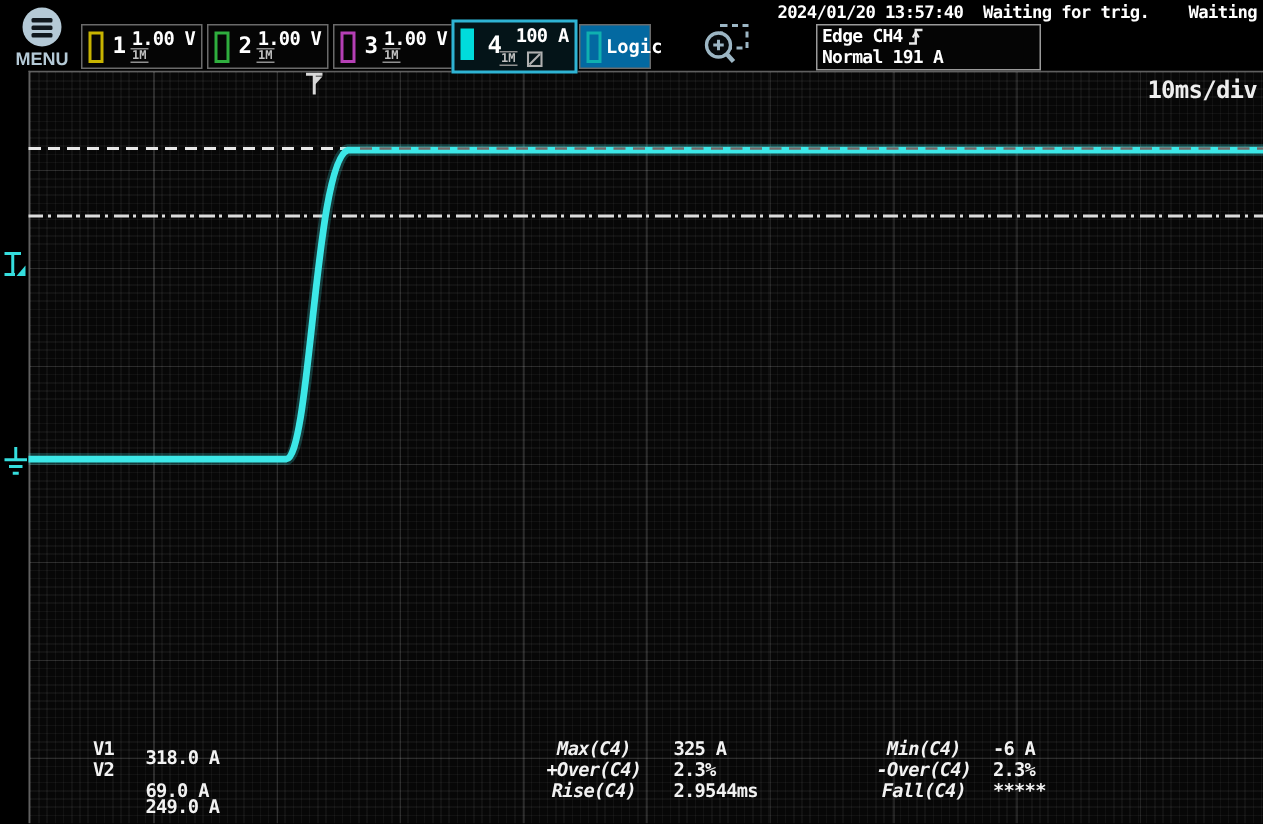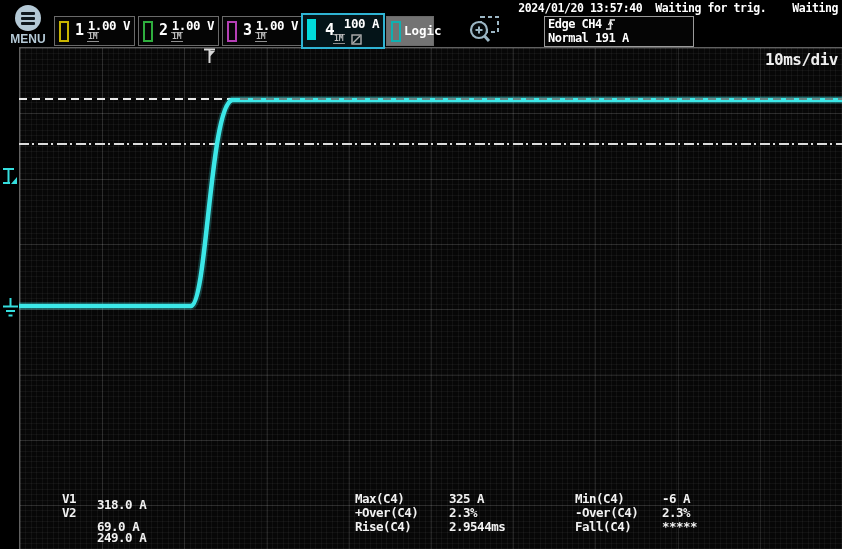--- a/index.html
+++ b/index.html
@@ -23,21 +23,21 @@
   .ch2 .chbar{border:2px solid #2fae3e;}
   .ch3 .chbar{border:2px solid #b53fb5;}
   .ch4 .chbar{left:4px;top:4px;width:9px;height:21px;background:#00dcdc;border:none;}
   .chnum{position:absolute;left:20px;top:4px;font-size:15px;color:#fff;}
   .ch4 .chnum{left:22px;top:5px;font-size:16px;}
   .chval{position:absolute;right:4px;top:1px;font-size:12.5px;color:#fff;letter-spacing:-0.5px;}
   .chimp{position:absolute;left:32px;bottom:3px;font-size:8px;line-height:8px;color:#c0c0c0;
     border-top:1px solid #909090;border-bottom:1px solid #909090;padding:0 1px;}
   .ch4 .chimp{left:30px;}
   .probe-icon{position:absolute;left:48px;bottom:2px;}
-  .logicbox{position:absolute;left:386px;top:16px;width:46px;height:28px;background:#737373;border:1px solid #6a6a6a;cursor:pointer;}
+  .logicbox{position:absolute;left:386px;top:16px;width:46px;height:28px;background:#0369a1;border:1px solid #6a6a6a;cursor:pointer;}
   .logicbar{position:absolute;left:4px;top:4px;width:6px;height:17px;border:2px solid #0fb0b0;}
   .logiclabel{position:absolute;left:17px;top:6px;font-size:12.5px;color:#fff;}
   .zoomtool{position:absolute;left:465px;top:13px;width:40px;height:33px;cursor:pointer;}
   .statusline{position:absolute;right:4px;top:1px;width:520px;height:14px;display:flex;
     justify-content:flex-end;gap:0;font-size:11.5px;letter-spacing:-0.4px;color:#fff;white-space:pre;}
   .infobox{position:absolute;top:16px;height:29px;background:#050505;border:1px solid #9a9a9a;
     font-size:12px;letter-spacing:-0.5px;color:#fff;overflow:hidden;}
   .trigbox{left:544px;width:148px;}
   .histbox{left:695px;width:84px;}
   .acqbox{left:782px;width:58px;}
@@ -55,21 +55,21 @@
   }
   .timebase{position:absolute;right:4px;top:50px;font-size:16px;color:#eee;letter-spacing:-0.5px;}
   .cursor-v1{position:absolute;left:19px;top:98px;width:823px;height:2px;cursor:row-resize;
     background:repeating-linear-gradient(to right,#e8e8e8 0 8px,transparent 8px 13px);}
   .cursor-v2{position:absolute;left:19px;top:143px;width:823px;height:2px;cursor:row-resize;
     background:repeating-linear-gradient(to right,#dcdcdc 0 10px,transparent 10px 13px,#dcdcdc 13px 15px,transparent 15px 19px);}
   .wavesvg{position:absolute;left:0;top:0;pointer-events:none;}
   .marker{position:absolute;}
   
   .meas{position:absolute;height:13px;font-size:12.5px;line-height:13px;letter-spacing:-0.5px;color:#f2f2f2;white-space:pre;}
-  .r-align{text-align:left;}
+  .r-align{text-align:center;font-style:italic;}
 </style>
 </head>
 <body>
 
 <div class="screen">
 
   <div class="graticule"></div>
 
   <div class="cursor-v1"></div>
   <div class="cursor-v2"></div>

